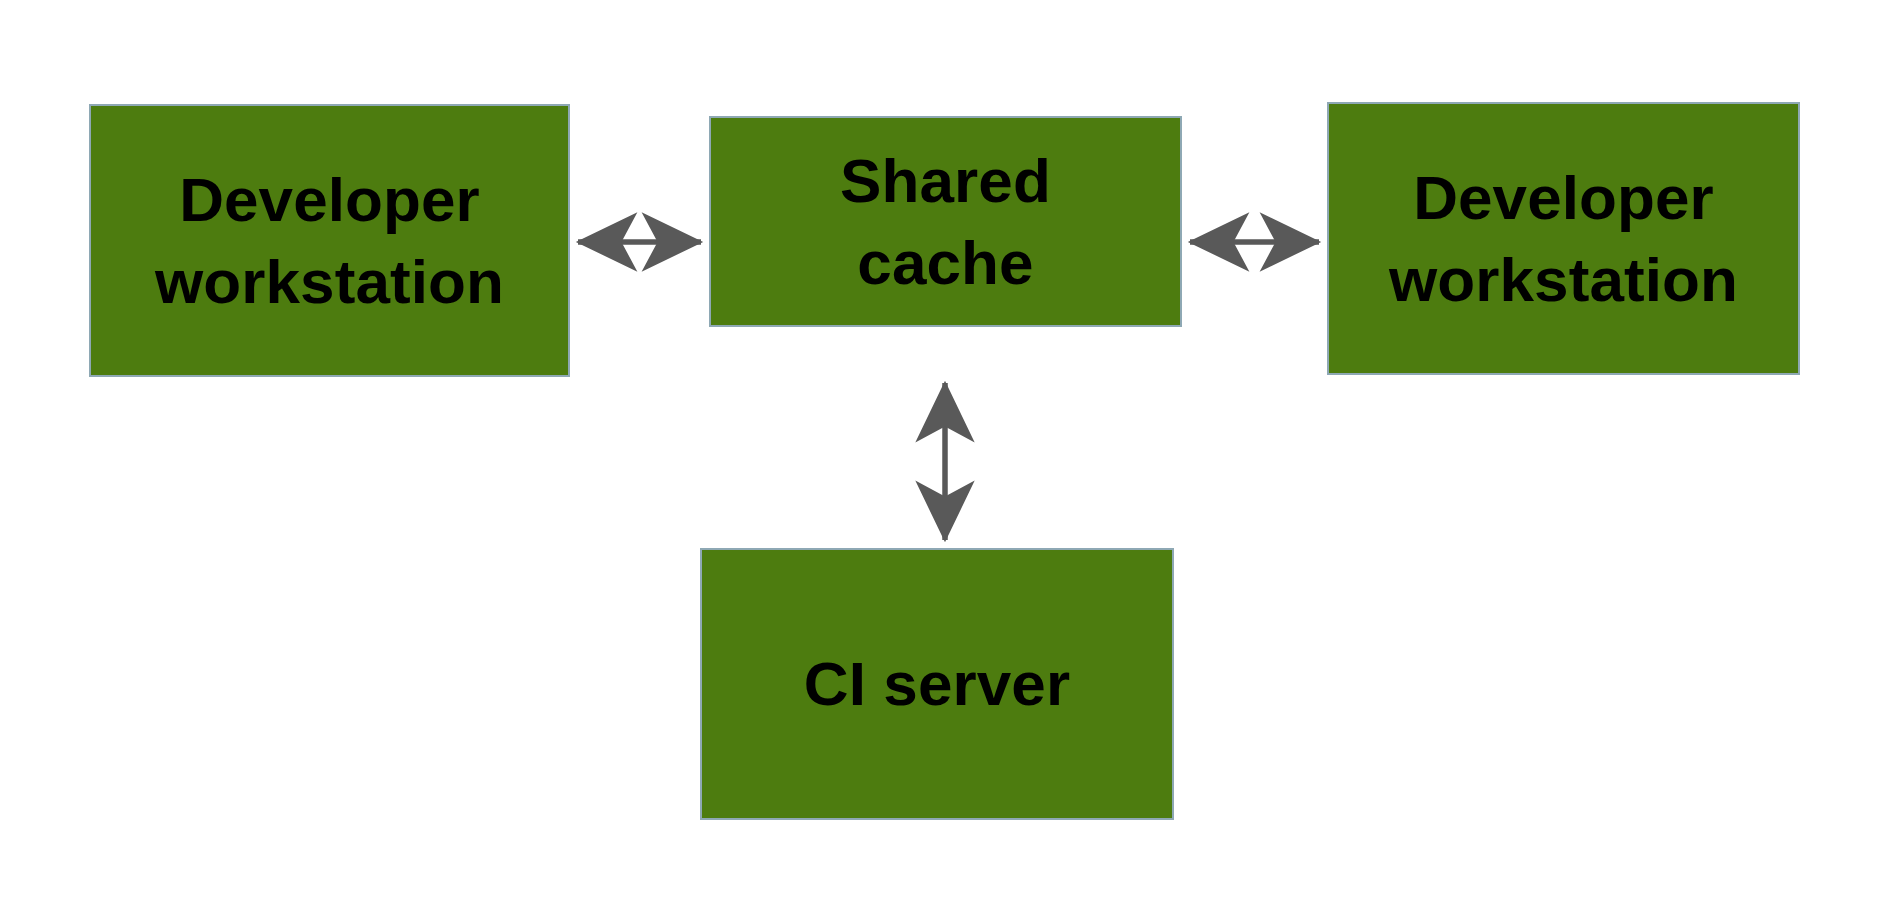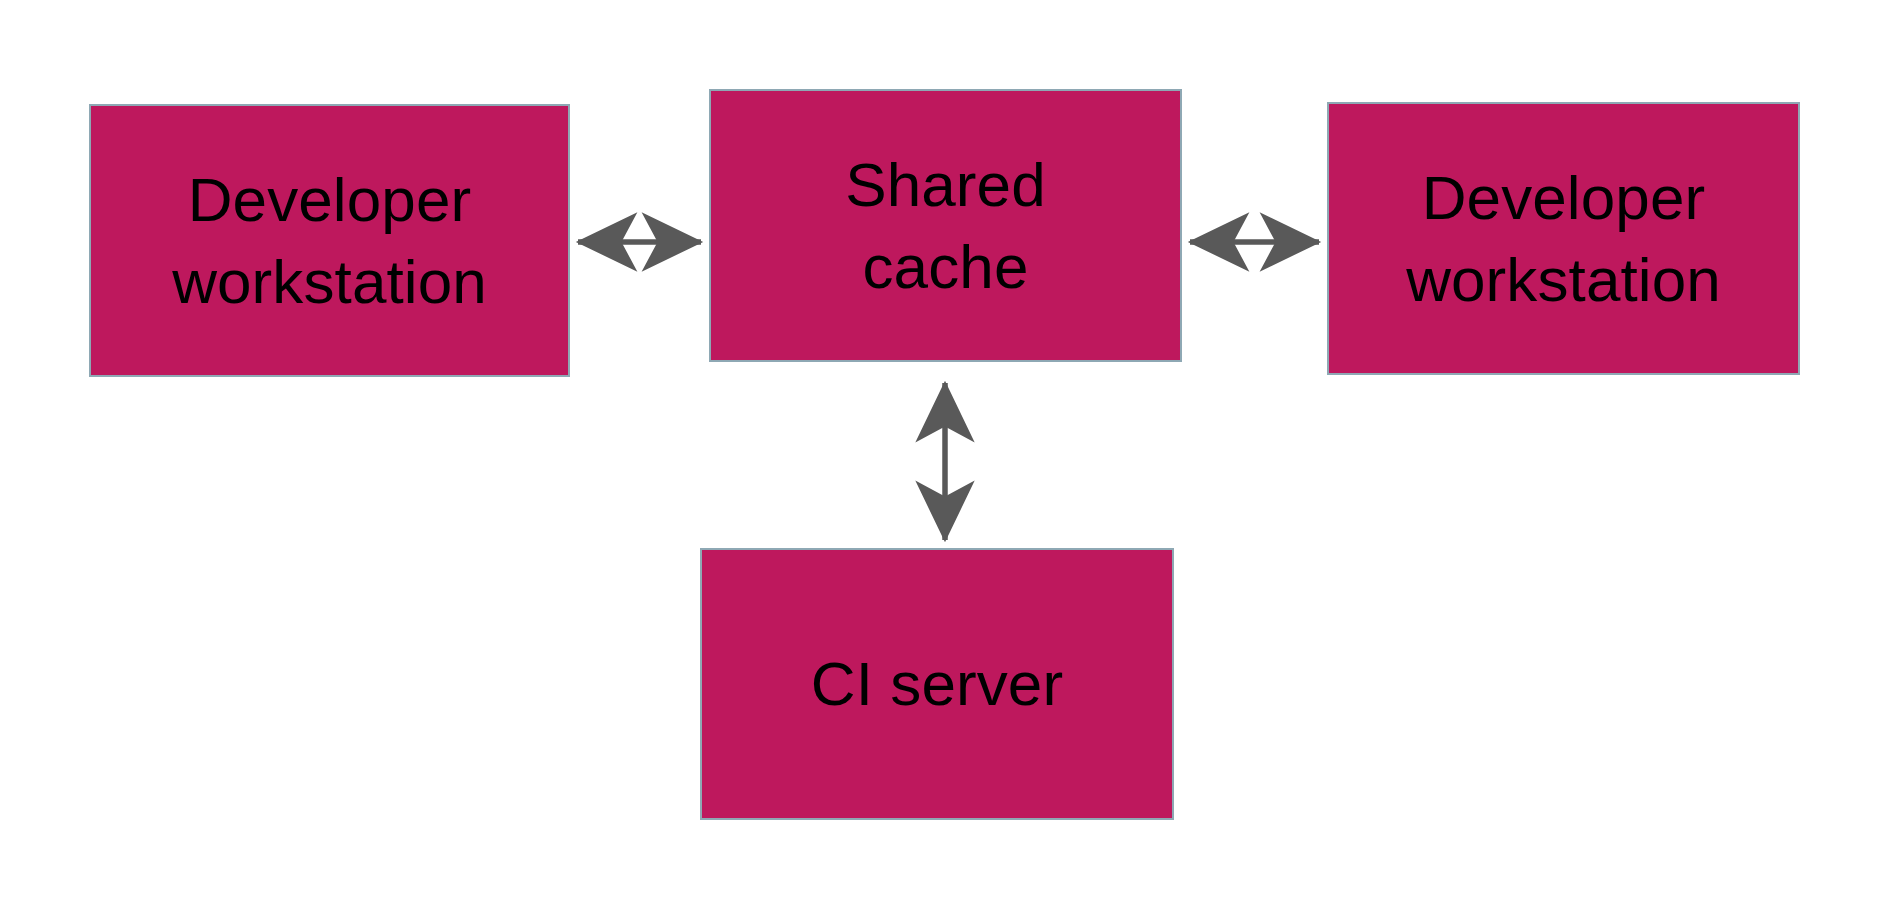--- a/index.html
+++ b/index.html
@@ -14,31 +14,31 @@
   #canvas {
     position: relative;
     width: 1900px;
     height: 922px;
     background: #ffffff;
     overflow: hidden;
   }
   .node {
     position: absolute;
     box-sizing: border-box;
-    background: #be185d;
+    background: #4d7c0f;
     border: 2px solid #8ea8b4;
     display: flex;
     align-items: center;
     justify-content: center;
     text-align: center;
     color: #000000;
     font-size: 62px;
     line-height: 1.32;
     letter-spacing: 0.1px;
-    font-weight: 400;
+    font-weight: 700;
     white-space: pre-line;
   }
   .node-label {
     display: block;
     width: 118%;
     text-align: center;
   }
   .edge-layer {
     position: absolute;
     left: 0;
@@ -69,21 +69,21 @@
     <line x1="1190" y1="242" x2="1319" y2="242" stroke="#595959" stroke-width="5.5" marker-start="url(#barb-start)" marker-end="url(#barb-end)"></line>
 
     <line x1="945" y1="383" x2="945" y2="540" stroke="#595959" stroke-width="5.5" marker-start="url(#barb-start)" marker-end="url(#barb-end)"></line>
   </svg>
 
   <div class="node" style="left:89px; top:104px; width:481px; height:273px;">
     <span class="node-label">Developer
 workstation</span>
   </div>
 
-  <div class="node" style="left:709px; top:89px; width:473px; height:273px;">
+  <div class="node" style="left:709px; top:116px; width:473px; height:211px;">
     <span class="node-label">Shared
 cache</span>
   </div>
 
   <div class="node" style="left:1327px; top:102px; width:473px; height:273px;">
     <span class="node-label">Developer
 workstation</span>
   </div>
 
   <div class="node" style="left:700px; top:548px; width:474px; height:272px;">

